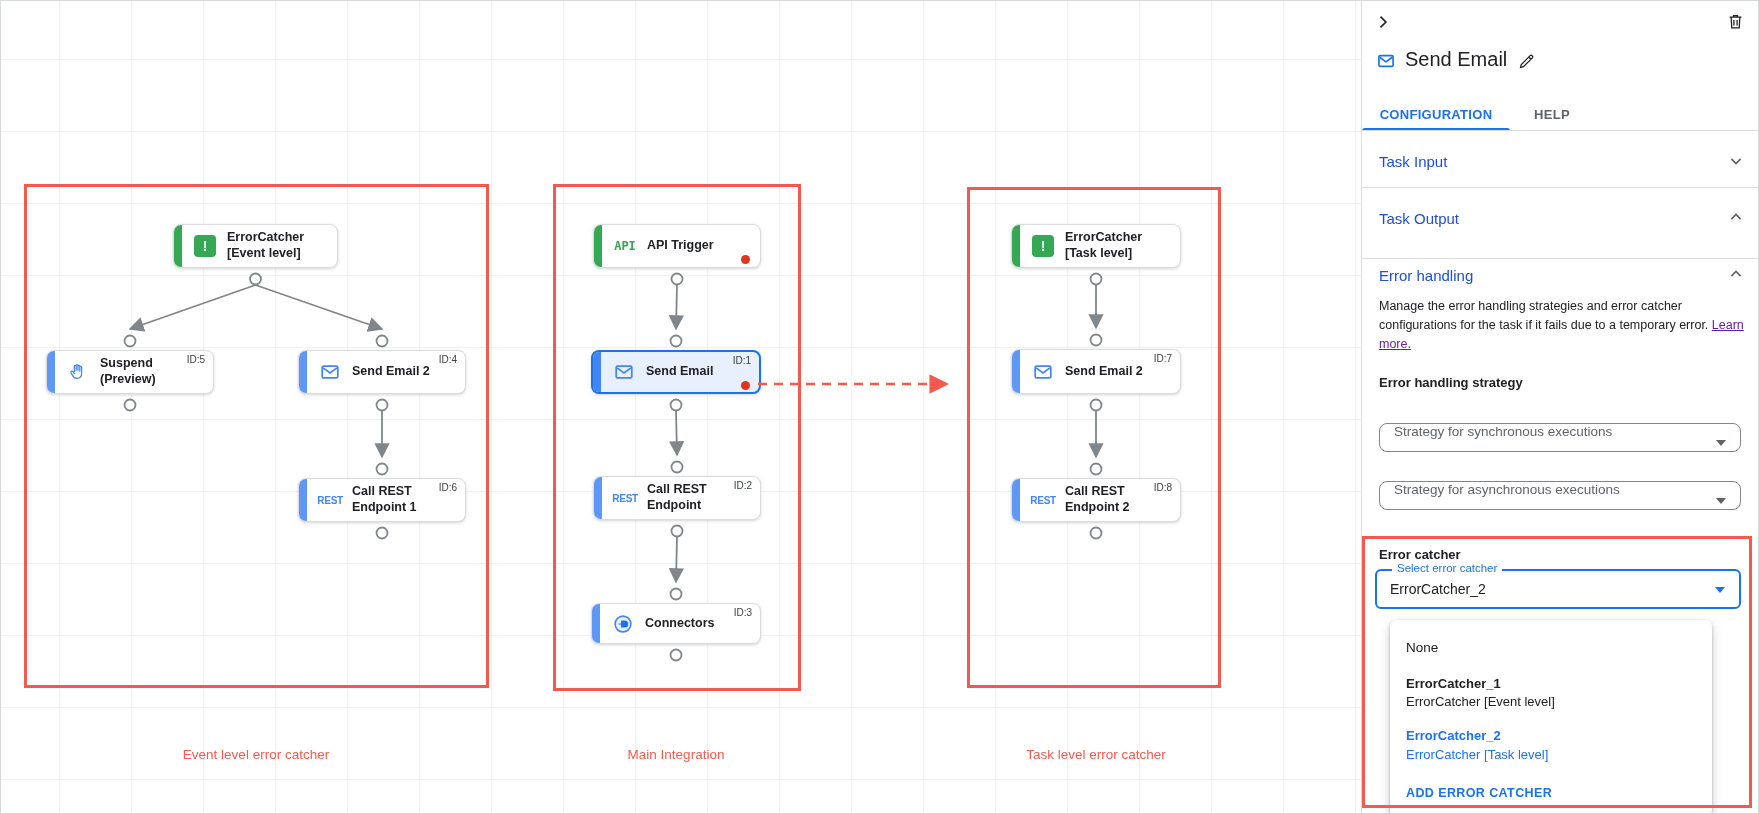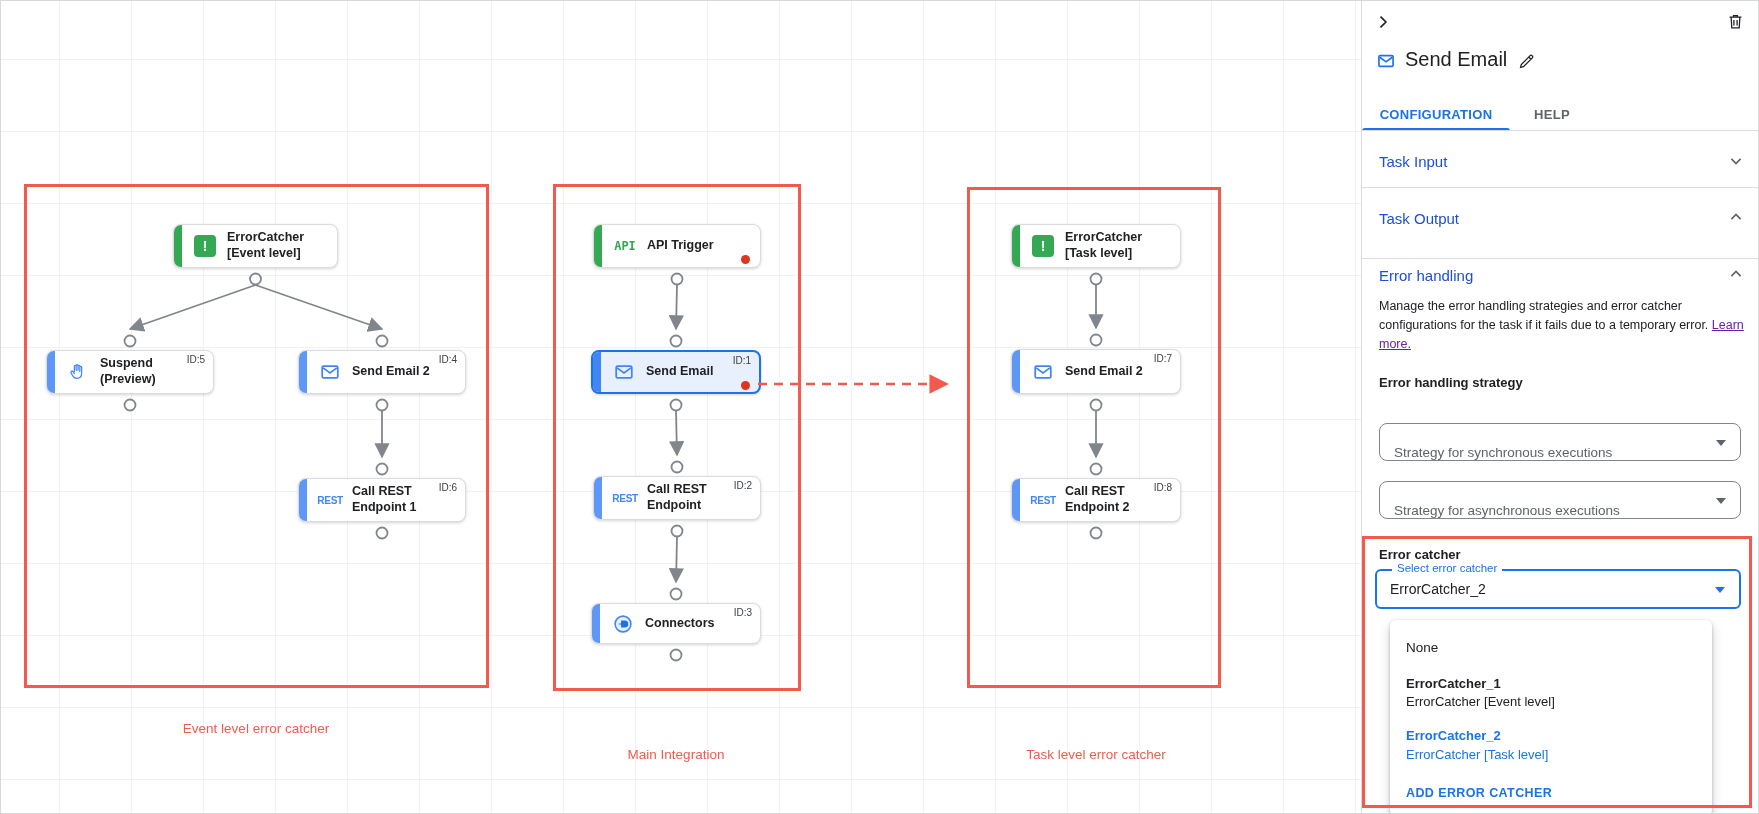--- a/index.html
+++ b/index.html
@@ -40,22 +40,22 @@
   .panel-title{font-size:20px;color:#202124;}
   .tab{font-size:13px;font-weight:700;letter-spacing:.3px;text-align:center;cursor:pointer;padding-top:10px;height:24px;}
   .tab.active{color:#1a73e8;}
   .tab.inactive{color:#5f6368;}
   .tab-underline{position:absolute;height:3px;background:#1a73e8;border-radius:3px 3px 0 0;}
   .divider{position:absolute;left:0;right:0;border-top:1px solid #dadce0;}
   .sec-label{font-size:15px;color:#1d4ed8;font-weight:500;cursor:pointer;}
   .para{font-size:12.5px;color:#202124;line-height:1.5;}
   .learn{color:#681da8;text-decoration:underline;cursor:pointer;}
   .bold-label{font-size:13px;font-weight:700;color:#202124;}
-  .gselect{position:absolute;left:17px;width:362px;height:38px;border:1px solid #80868b;border-radius:8px;
-    display:flex;align-items:flex-end;padding:0 14px;color:#5f6368;font-size:13.5px;box-sizing:border-box;background:#fff;cursor:pointer;}
+  .gselect{position:absolute;left:17px;width:362px;height:29px;border:1px solid #80868b;border-radius:8px;
+    display:flex;align-items:flex-start;padding:0 14px;color:#5f6368;font-size:13.5px;box-sizing:border-box;background:#fff;cursor:pointer;}
   .caret{position:absolute;right:14px;top:16px;width:0;height:0;border-left:5px solid transparent;
     border-right:5px solid transparent;border-top:6px solid #5f6368;}
   .bselect{position:absolute;left:13px;width:366px;height:40px;border:2px solid #1a73e8;border-radius:6px;
     display:flex;align-items:center;padding:0 13px;color:#202124;font-size:14px;box-sizing:border-box;background:#fff;cursor:pointer;}
   .bselect .caret{border-top-color:#1a73e8;}
   .float-label{position:absolute;font-size:11.5px;color:#1a73e8;background:#fff;padding:0 5px;z-index:3;}
   .menu{position:absolute;left:28px;top:619px;width:322px;background:#fff;border-radius:6px;box-sizing:border-box;
     box-shadow:0 1px 3px rgba(0,0,0,.25),0 5px 12px rgba(0,0,0,.18);padding:14px 0 10px;z-index:4;}
   .menu-none{padding:6px 16px 12px;font-size:13.5px;color:#202124;cursor:pointer;}
   .menu-item{padding:8px 16px;font-size:13px;line-height:1.4;cursor:pointer;}
@@ -219,21 +219,21 @@
 
     <svg id="overlay">
       <defs>
         <marker id="arrRed" viewBox="0 0 10 10" refX="9" refY="5" markerWidth="7.5" markerHeight="7.5" orient="auto-start-reverse">
           <path d="M0 0 L10 5 L0 10 z" fill="#f4594e"></path>
         </marker>
       </defs>
       <line x1="757" y1="383" x2="946" y2="383" stroke="#f4594e" stroke-width="2.6" stroke-dasharray="9 7" marker-end="url(#arrRed)"></line>
     </svg>
 
-    <div class="group-label" style="left:125px;top:720px;">Event level error catcher</div>
+    <div class="group-label" style="left:125px;top:746px;">Event level error catcher</div>
     <div class="group-label" style="left:545px;top:746px;">Main Integration</div>
     <div class="group-label" style="left:965px;top:746px;">Task level error catcher</div>
   </div>
 
   <div id="panel">
 
     <div class="abs icon-btn" style="left:8px;top:8px;width:26px;height:26px;">
       <svg width="20" height="20" viewBox="0 0 24 24">
           <path d="M9 5.5 L15.5 12 L9 18.5" fill="none" stroke="#202124" stroke-width="2"></path>
         </svg>

